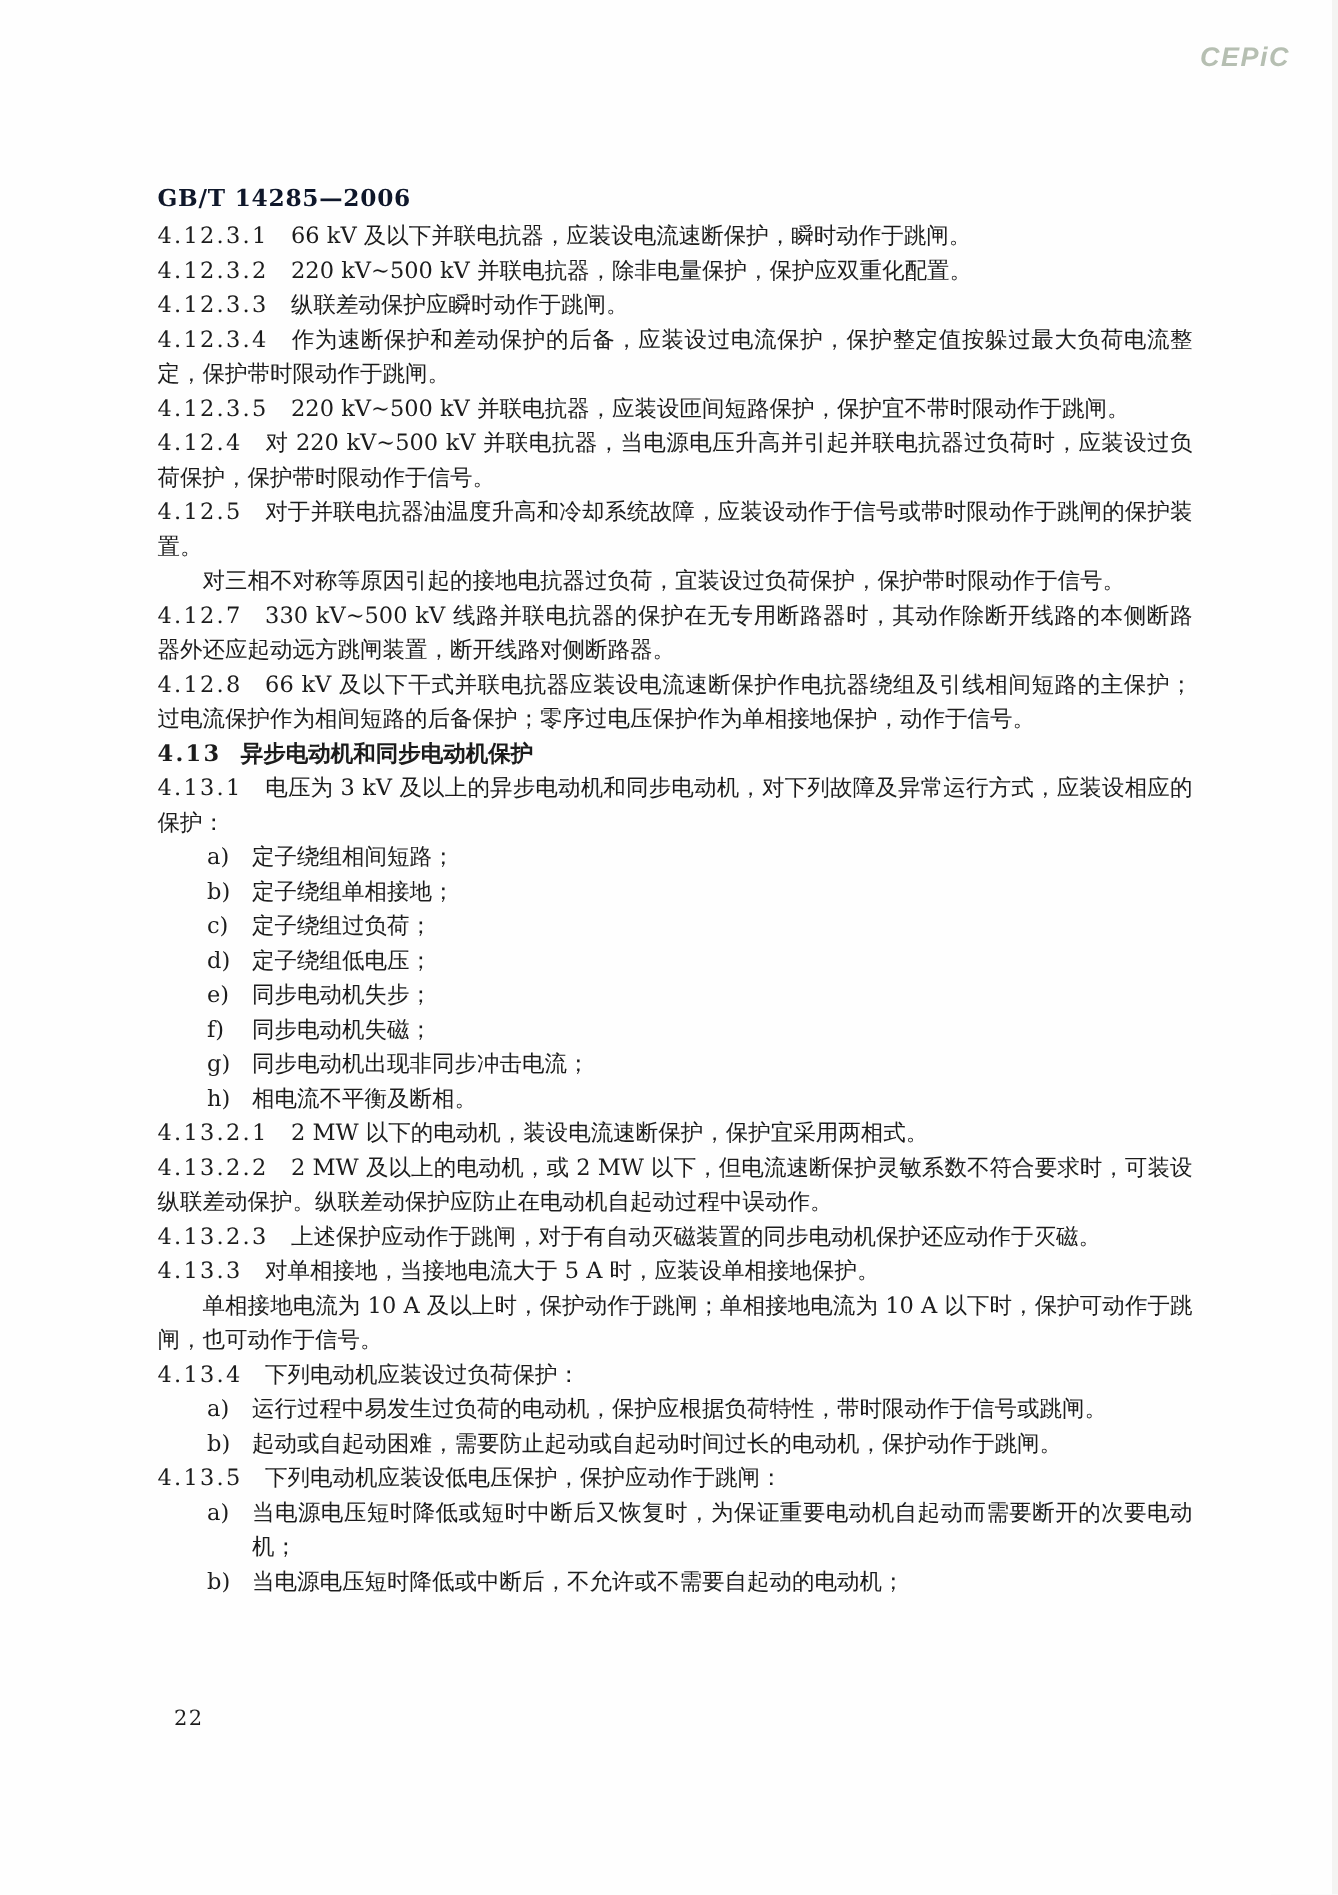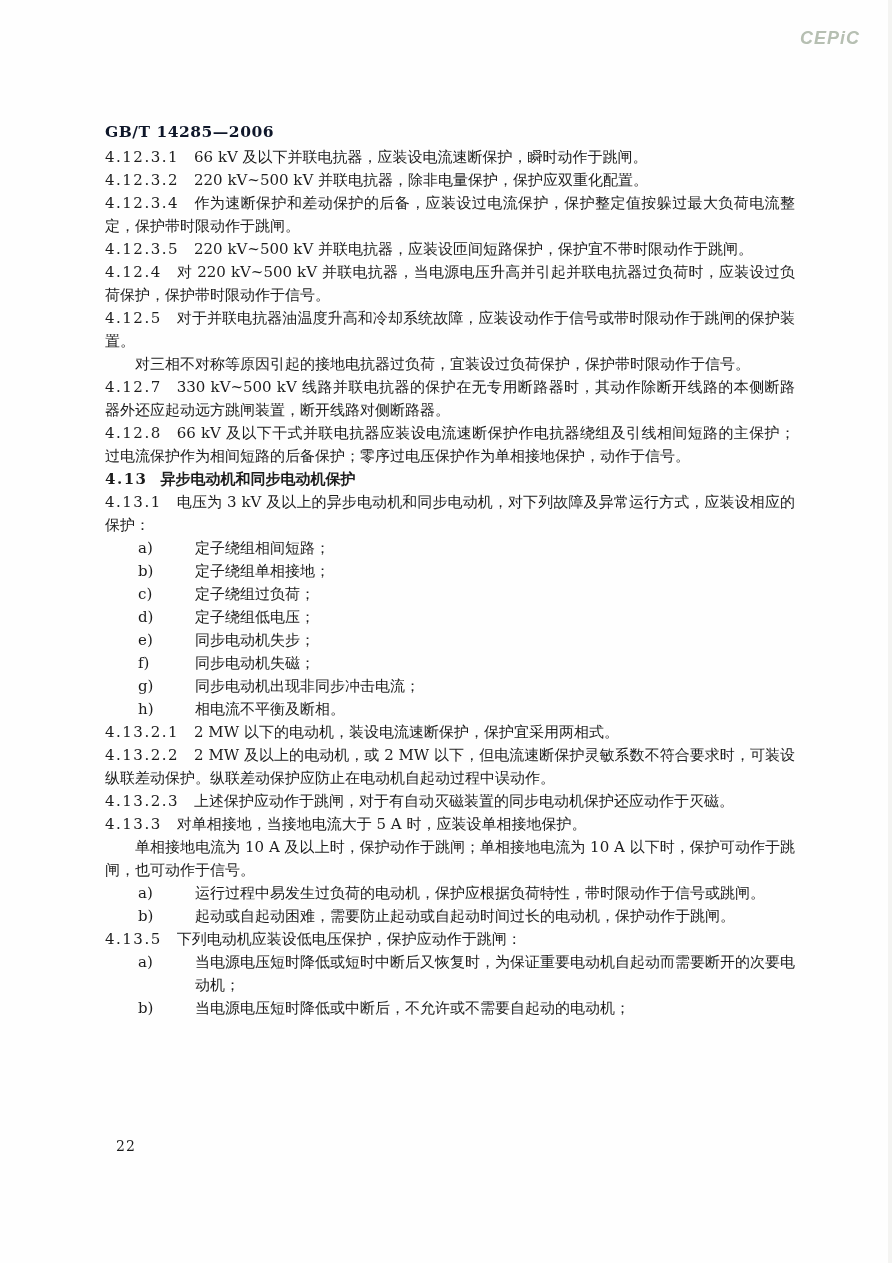--- a/index.html
+++ b/index.html
@@ -52,21 +52,21 @@
   .heading .cnum{margin-right:13px;}
   .indent{text-indent:2em;}
   .list-item{
     display:flex;
     padding-left:33px;
   }
   .li-label{
     width:30px;
     flex:0 0 30px;
   }
-  .li-text{flex:1;text-align:justify;margin-left:27px;}
+  .li-text{flex:1;text-align:justify;}
   .page-number{
     position:absolute;
     top:1138px;left:116px;
     font-size:14px;
     letter-spacing:1px;
   }
 </style>
 </head>
 <body>
 
@@ -75,20 +75,21 @@
   <div class="logo">CEPiC</div>
 
   <div class="doc-header">GB/T 14285—2006</div>
 
   <div class="body-text">
 
     <p><span class="cnum">4.12.3.1</span><span>66 kV 及以下并联电抗器，应装设电流速断保护，瞬时动作于跳闸。</span></p>
 
     <p><span class="cnum">4.12.3.2</span><span>220 kV~500 kV 并联电抗器，除非电量保护，保护应双重化配置。</span></p>
 
+    <p><span class="cnum">4.12.3.3</span><span>纵联差动保护应瞬时动作于跳闸。</span></p>
 
     <p><span class="cnum">4.12.3.4</span><span>作为速断保护和差动保护的后备，应装设过电流保护，保护整定值按躲过最大负荷电流整定，保护带时限动作于跳闸。</span></p>
 
     <p><span class="cnum">4.12.3.5</span><span>220 kV~500 kV 并联电抗器，应装设匝间短路保护，保护宜不带时限动作于跳闸。</span></p>
 
     <p><span class="cnum">4.12.4</span><span>对 220 kV~500 kV 并联电抗器，当电源电压升高并引起并联电抗器过负荷时，应装设过负荷保护，保护带时限动作于信号。</span></p>
 
     <p><span class="cnum">4.12.5</span><span>对于并联电抗器油温度升高和冷却系统故障，应装设动作于信号或带时限动作于跳闸的保护装置。</span></p>
 
 
@@ -139,20 +140,21 @@
     <p><span class="cnum">4.13.2.1</span><span>2 MW 以下的电动机，装设电流速断保护，保护宜采用两相式。</span></p>
 
     <p><span class="cnum">4.13.2.2</span><span>2 MW 及以上的电动机，或 2 MW 以下，但电流速断保护灵敏系数不符合要求时，可装设纵联差动保护。纵联差动保护应防止在电动机自起动过程中误动作。</span></p>
 
     <p><span class="cnum">4.13.2.3</span><span>上述保护应动作于跳闸，对于有自动灭磁装置的同步电动机保护还应动作于灭磁。</span></p>
 
     <p><span class="cnum">4.13.3</span><span>对单相接地，当接地电流大于 5 A 时，应装设单相接地保护。</span></p>
 
     <p class="indent">单相接地电流为 10 A 及以上时，保护动作于跳闸；单相接地电流为 10 A 以下时，保护可动作于跳闸，也可动作于信号。</p>
 
+    <p><span class="cnum">4.13.4</span><span>下列电动机应装设过负荷保护：</span></p>
 
     <div class="list-item">
         <span class="li-label">a)</span>
         <span class="li-text">运行过程中易发生过负荷的电动机，保护应根据负荷特性，带时限动作于信号或跳闸。</span>
       </div>
     <div class="list-item">
         <span class="li-label">b)</span>
         <span class="li-text">起动或自起动困难，需要防止起动或自起动时间过长的电动机，保护动作于跳闸。</span>
       </div>
 

